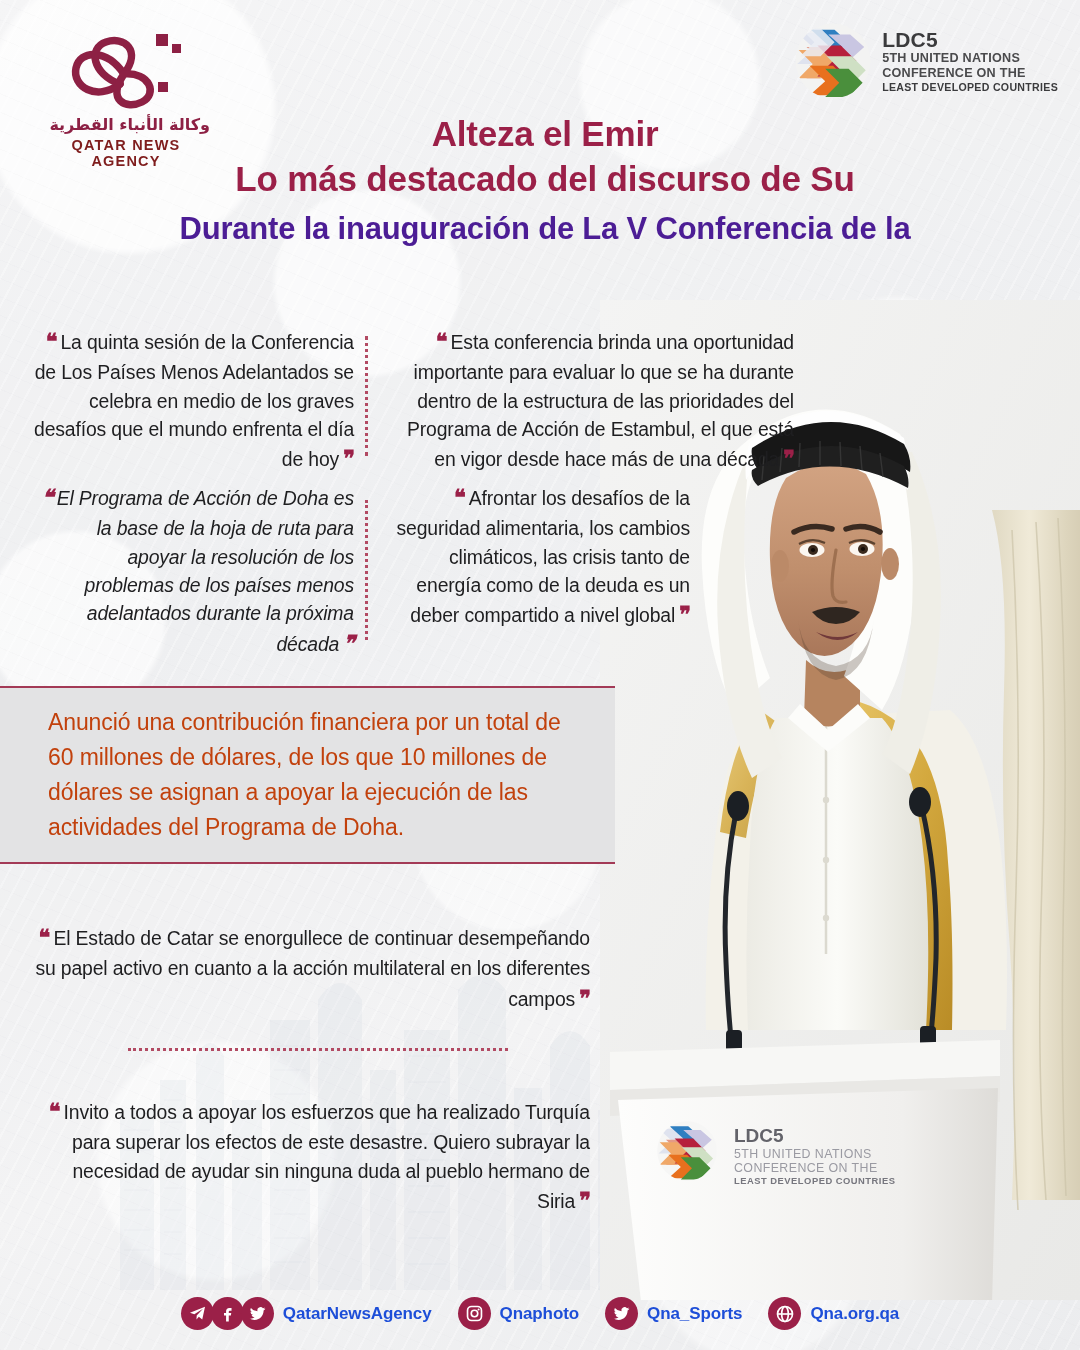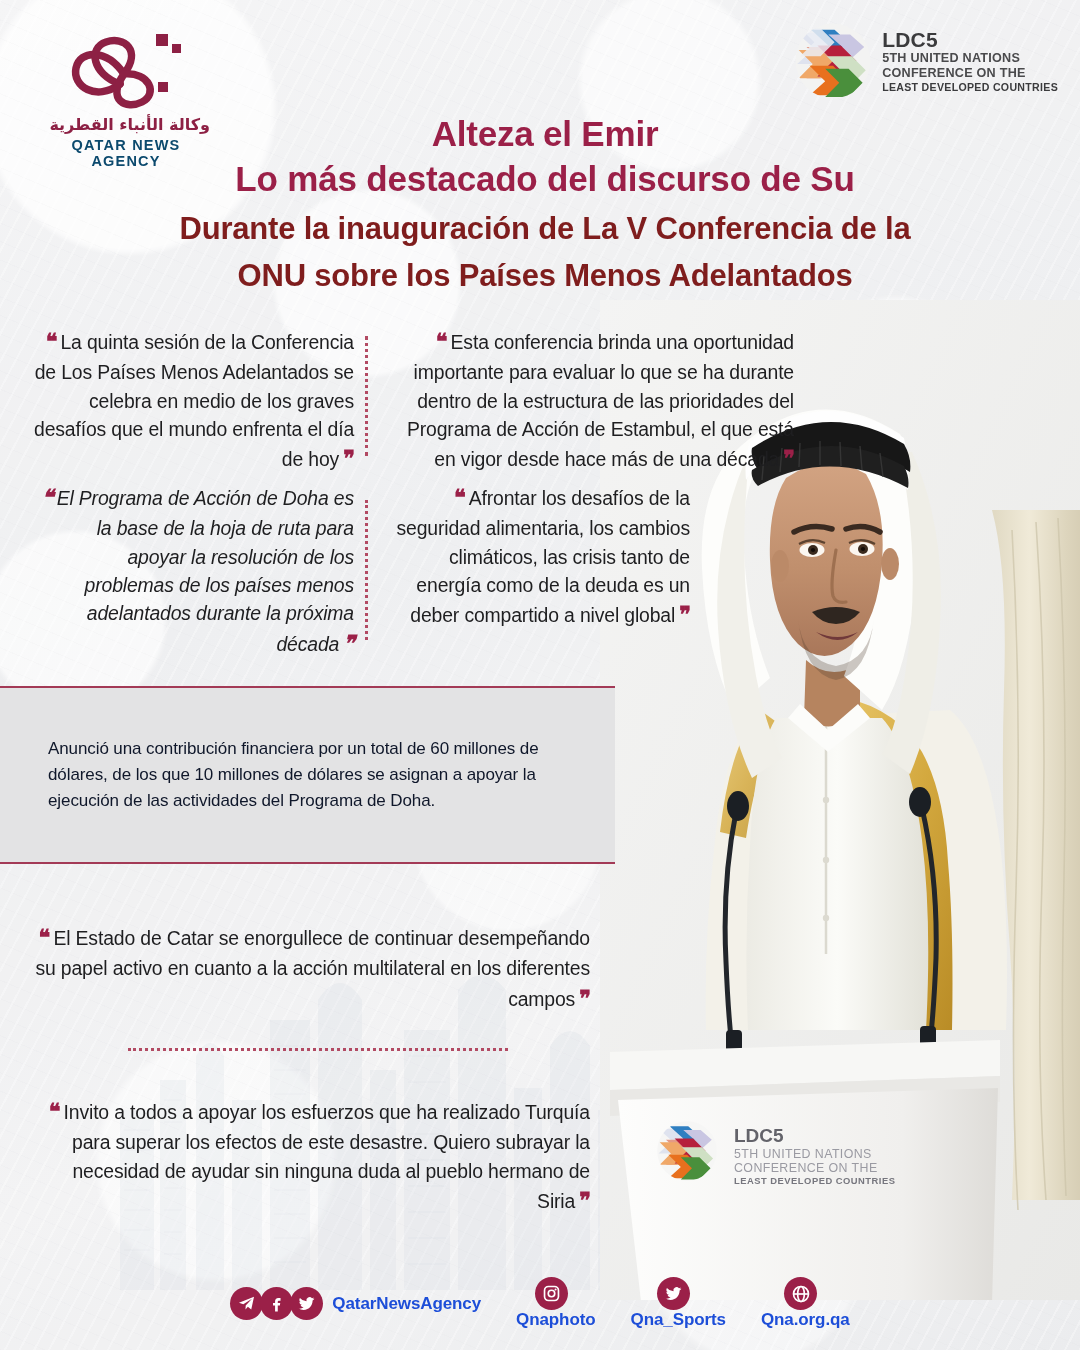--- a/index.html
+++ b/index.html
@@ -36,30 +36,30 @@
   }
 
   
   .skyline { position:absolute; left:110px; bottom:60px; width:620px; height:330px; z-index:3; opacity:.30; }
 
   
   .qna-logo { position:absolute; left:42px; top:28px; width:168px; height:140px; z-index:12; }
   .qna-mark { width:128px; height:84px; margin:0 auto; display:block; }
   .qna-ar { text-align:right; color:#8d2044; font-size:16px; font-weight:bold; letter-spacing:.4px; line-height:1.1; margin-top:4px;
             font-family:"DejaVu Sans", sans-serif; direction:rtl; }
-  .qna-en { text-align:center; color:#0c4a6e; font-size:14.5px; font-weight:bold; letter-spacing:1.2px; margin-top:3px; }
+  .qna-en { text-align:center; color:#7f1d1d; font-size:14.5px; font-weight:bold; letter-spacing:1.2px; margin-top:3px; }
 
   .ldc-head { position:absolute; right:22px; top:22px; z-index:12; display:flex; align-items:center; gap:10px; }
   .ldc-head .txt1 { font-size:21px; font-weight:bold; color:#3b3b3d; letter-spacing:.2px; line-height:1.05; }
   .ldc-head .txt2 { font-size:12.6px; font-weight:bold; color:#4a4a4c; letter-spacing:.25px; line-height:1.18; }
   .ldc-head .txt3 { font-size:10.6px; font-weight:bold; color:#3b3b3d; letter-spacing:.3px; line-height:1.2; }
 
   .headline { position:absolute; left:120px; top:112px; width:850px; z-index:12; text-align:center; }
   .hl-red { color:#9b2048; font-size:35px; font-weight:bold; line-height:1.28; letter-spacing:-.2px; }
-  .hl-gray { color:#7f1d1d; font-size:31px; font-weight:bold; line-height:1.34; letter-spacing:-.2px; margin-top:6px; }
+  .hl-gray { color:#4c1d95; font-size:31px; font-weight:bold; line-height:1.34; letter-spacing:-.2px; margin-top:6px; }
 
   
   .photo { position:absolute; right:0; top:300px; width:480px; height:1000px; z-index:8; }
 
   
   .quote { color:#1e1e20; font-size:19.4px; line-height:1.465; text-align:right; letter-spacing:-.15px; }
   .qm { color:#9b2048; font-weight:bold; font-size:22px; letter-spacing:-1px; }
   .qm-o { margin-right:4px; }
   .qm-c { margin-left:4px; }
 
@@ -72,32 +72,32 @@
   .vd1 { left:365px; top:336px; height:120px; }
   .vd2 { left:365px; top:500px; height:140px; }
 
   
   .announce {
     position:absolute; left:0; top:686px; width:615px; height:178px; z-index:11;
     background:#e3e3e4;
     border-top:2.5px solid #a33a56; border-bottom:2.5px solid #a33a56;
     display:flex; align-items:center;
   }
-  .announce p { color:#0f172a; font-size:17px; line-height:1.52; padding:0 46px 0 48px; letter-spacing:-.1px; }
+  .announce p { color:#c2410c; font-size:23px; line-height:1.52; padding:0 46px 0 48px; letter-spacing:-.1px; }
 
   
   .q5 { position:absolute; left:30px; top:922px; width:560px; z-index:11; }
   .q6 { position:absolute; left:30px; top:1096px; width:560px; z-index:11; }
   .hdiv { position:absolute; left:128px; top:1048px; width:380px; height:0; border-top:3px dotted #b24a63; z-index:10; }
 
   
   .footer { position:absolute; left:0; bottom:20px; width:1080px; z-index:14;
             display:flex; align-items:center; justify-content:center; gap:0; }
   .fgroup { display:flex; align-items:center; }
-  .fgroup + .fgroup { margin-left:26px;flex-direction:column; }
+  .fgroup + .fgroup { margin-left:26px; }
   .sicon { width:33px; height:33px; border-radius:50%; background:#9b2048;
            display:flex; align-items:center; justify-content:center; }
   .sicon + .sicon { margin-left:-3px; }
   .flabel { color:#1d4ed8; font-size:17px; font-weight:bold; margin-left:9px; letter-spacing:-.1px; }
 </style>
 </head>
 <body>
 
 <div id="page">
 
@@ -172,21 +172,20 @@
       <div class="txt2">5TH UNITED NATIONS</div>
       <div class="txt2">CONFERENCE ON THE</div>
       <div class="txt3">LEAST DEVELOPED COUNTRIES</div>
     </div>
   </div>
 
   <div class="headline">
     <div class="hl-red">Alteza el Emir</div>
     <div class="hl-red">Lo más destacado del discurso de Su</div>
     <div class="hl-gray">Durante la inauguración de La V Conferencia de la</div>
-    <div class="hl-gray">ONU sobre los Países Menos Adelantados</div>
   </div>
 
   <svg class="photo" viewBox="0 0 480 1000" preserveAspectRatio="xMidYMin meet">
     <defs>
       <linearGradient id="bgw" x1="0" y1="0" x2="1" y2="1">
         <stop offset="0" stop-color="#f4f4f3"></stop>
           <stop offset="1" stop-color="#e9e9e7"></stop>
       </linearGradient>
       <linearGradient id="thobe" x1="0" y1="0" x2="1" y2="0">
         <stop offset="0" stop-color="#ecebe4"></stop>

